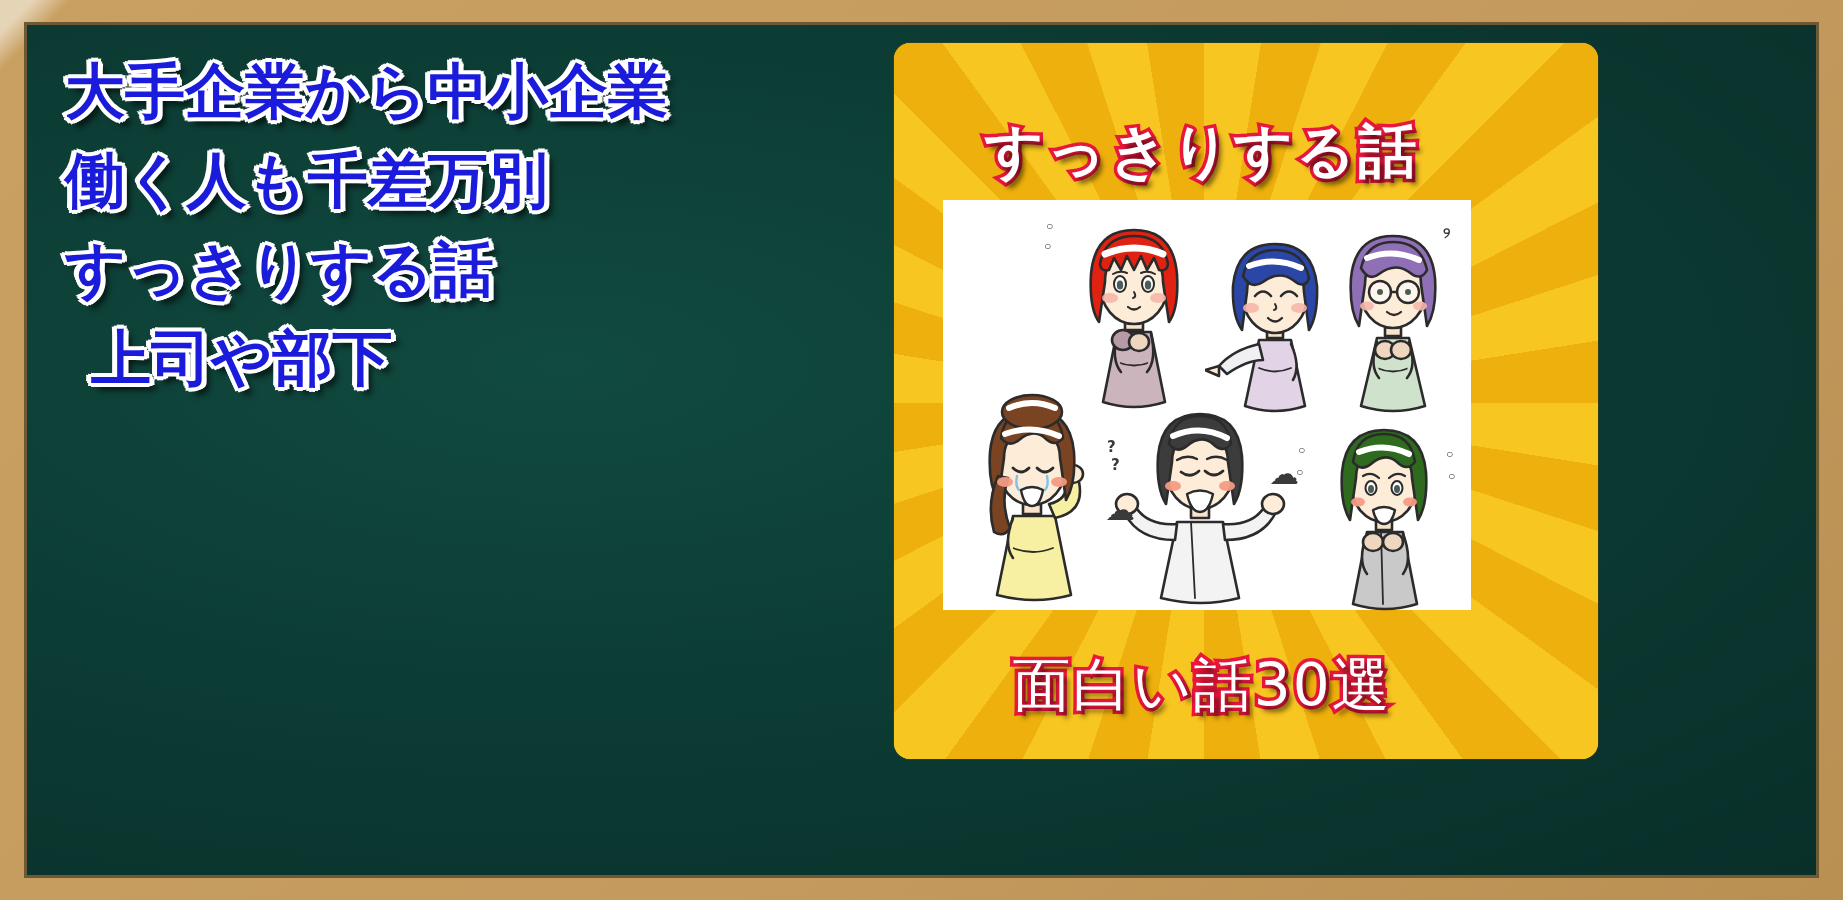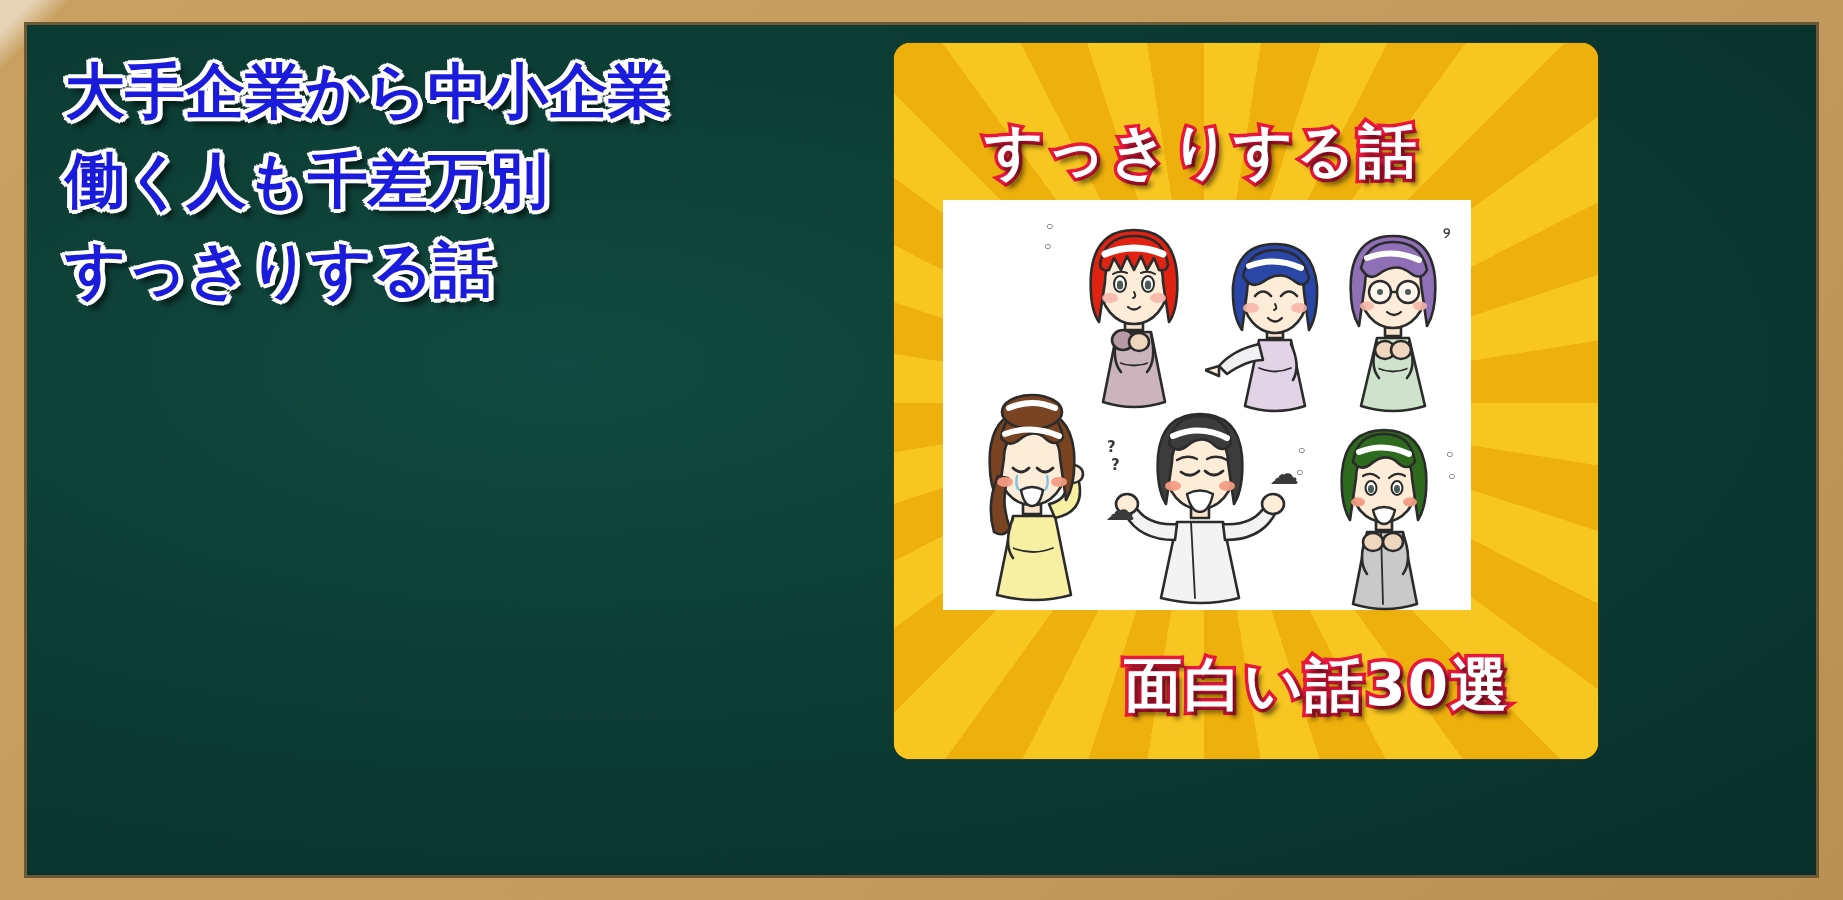--- a/index.html
+++ b/index.html
@@ -120,22 +120,22 @@
 
   .gold-title{
     position:absolute;left:0;top:70px;width:616px;text-align:center;
     font-size:58px;font-weight:bold;color:#ffffff;
     letter-spacing:3px;white-space:nowrap;
     -webkit-text-stroke:7px #e8173c;
     paint-order:stroke fill;
     text-shadow:5px 6px 5px rgba(0,0,0,0.55);
   }
   .gold-sub{
-    position:absolute;left:0;bottom:34px;width:616px;text-align:right;
-    font-size:58px;font-weight:bold;color:#ffffff;
+    position:absolute;left:0;bottom:34px;width:616px;text-align:center;
+    font-size:58px;font-weight:normal;color:#ffffff;
     letter-spacing:2px;white-space:nowrap;
     -webkit-text-stroke:7px #e8173c;
     paint-order:stroke fill;
     text-shadow:5px 6px 5px rgba(0,0,0,0.55);
   }
 
   
   #illus{
     position:absolute;left:49px;top:157px;width:528px;height:410px;
     background:#ffffff;
@@ -153,20 +153,21 @@
 
   <div class="frame-highlight"></div>
   <div class="frame-inner-line"></div>
 
   <div id="board">
 
     <div id="headline">
       <div class="hl-line">大手企業から中小企業</div>
       <div class="hl-line">働く人も千差万別</div>
       <div class="hl-line">すっきりする話</div>
+      <div class="hl-line indent">上司や部下</div>
     </div>
 
     <div id="gold-panel">
       <div id="rays"></div>
       <div id="rays-core"></div>
 
       <div class="gold-title">すっきりする話</div>
 
       <div id="illus">
 

